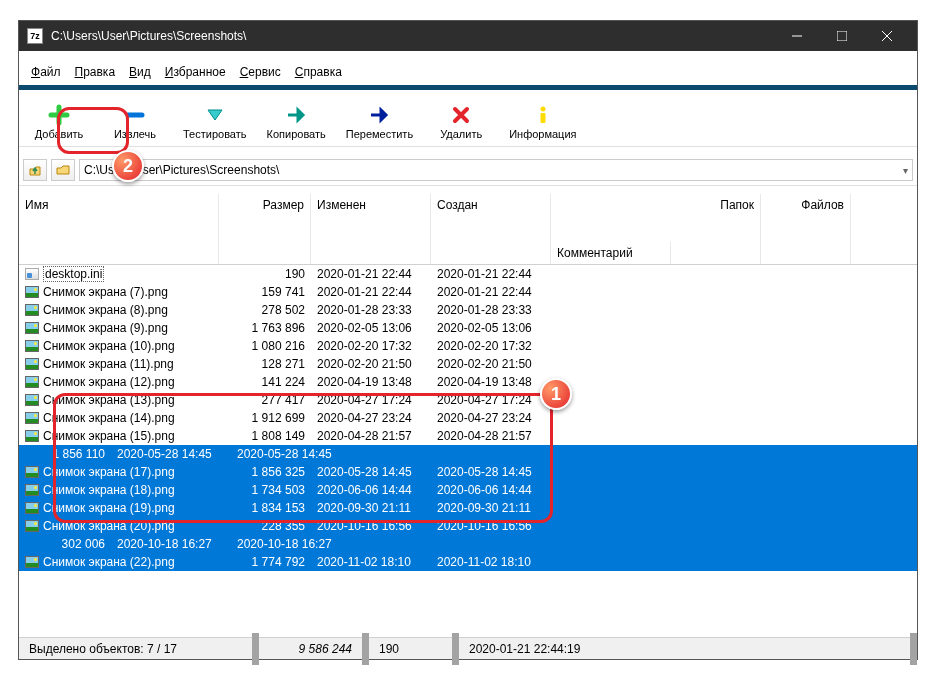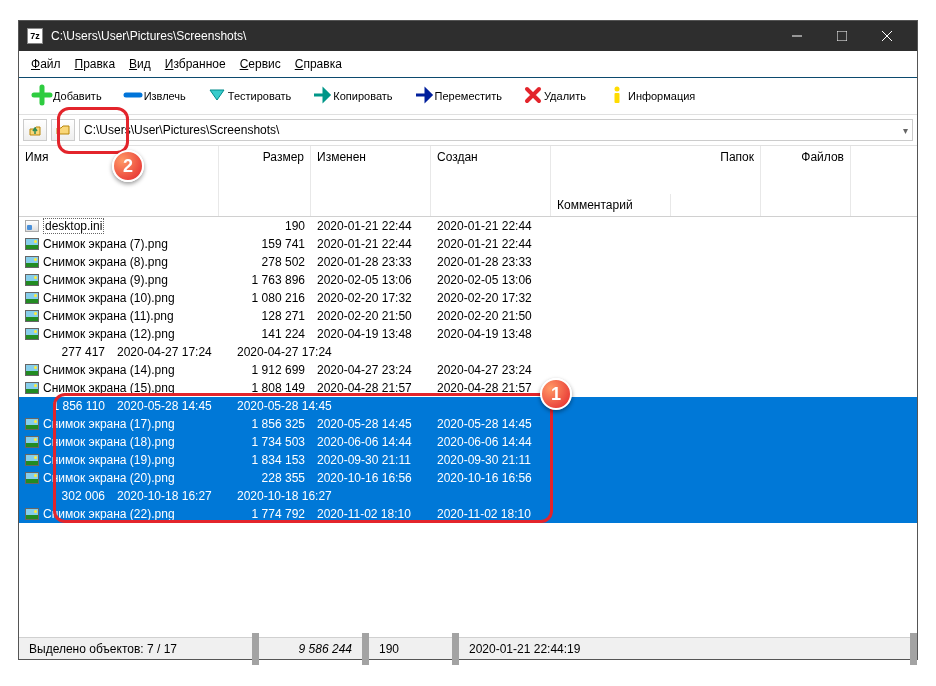--- a/index.html
+++ b/index.html
@@ -1,30 +1,30 @@
 <!DOCTYPE html>
 <html><head>
 <meta charset="utf-8">
 <style>
 * { margin: 0; padding: 0; box-sizing: border-box; font-family: "Segoe UI", Tahoma, sans-serif; }
 body { background: #fff; width: 936px; height: 686px; overflow: hidden; position: relative; }
 
-.window { border: 1px solid #555; width: 900px; height: 640px; margin: 20px auto; display: flex; flex-direction: column; background: #fff; }
+.window { border: 1px solid #555; width: 900px; height: 640px; margin: 20px auto; display: flex; flex-direction: column; background: #fff; gap: 8px; }
 
 .titlebar { background: #2e2e2e; color: #fff; height: 30px; display: flex; align-items: center; padding: 0 8px; font-size: 12px; }
 .titlebar .icon-7z { width: 16px; height: 16px; background: #fff; color: #000; font-size: 9px; font-weight: bold; display: inline-flex; align-items: center; justify-content: center; margin-right: 8px; border: 1px solid #888; }
 .titlebar .title { flex: 1; }
 .titlebar .win-btn { width: 45px; height: 30px; display: flex; align-items: center; justify-content: center; cursor: pointer; color: #fff; }
 
-.menubar { background: #fff; border-bottom: 1px solid #0c4a6e; padding: 2px 6px; font-size: 12px; display: flex; gap: 2px; }
+.menubar { background: #fff; border-bottom: 5px solid #0c4a6e; padding: 2px 6px; font-size: 12px; display: flex; gap: 2px; }
 .menubar span { padding: 4px 6px; cursor: pointer; }
 .menubar span::first-letter { text-decoration: underline; }
 
 .toolbar { background: #fff; border-bottom: 1px solid #e0e0e0; padding: 4px; display: flex; gap: 4px; }
-.tool-btn { display: flex; flex-direction: row; align-items: center; justify-content: center; padding: 2px 8px; cursor: pointer; font-size: 11px; text-align: center; min-width: 72px; }
+.tool-btn { display: flex; flex-direction: column; align-items: center; justify-content: center; padding: 2px 8px; cursor: pointer; font-size: 11px; text-align: center; min-width: 72px; }
 .tool-btn .ico { height: 22px; display: flex; align-items: center; justify-content: center; margin-bottom: 2px; }
 
 .addressbar { background: #fff; border-bottom: 1px solid #e0e0e0; padding: 4px; display: flex; align-items: center; gap: 4px; }
 .addr-btn { width: 24px; height: 22px; border: 1px solid #ccc; background: linear-gradient(#fff,#eee); display: flex; align-items: center; justify-content: center; cursor: pointer; }
 .addr-input { flex: 1; height: 22px; border: 1px solid #ccc; padding: 0 4px; font-size: 12px; display: flex; align-items: center; justify-content: space-between; }
 .addr-caret { font-size: 10px; color: #666; }
 
 .listview { flex: 1; overflow: auto; background: #fff; }
 .list-header { display: flex; border-bottom: 1px solid #d0d0d0; background: #fff; font-size: 12px; }
 .list-header .col { padding: 4px 6px; border-right: 1px solid #e8e8e8; cursor: pointer; }
@@ -245,20 +245,24 @@
         <div class="row">
           <div class="cell c-name">
             <span class="file-ico img"></span>
             <span class="fname">Снимок экрана (12).png</span>
           </div>
           <div class="cell c-size">141 224</div>
           <div class="cell c-mod">2020-04-19 13:48</div>
           <div class="cell c-cre">2020-04-19 13:48</div>
         </div>
         <div class="row">
+          <div class="cell c-name">
+            <span class="file-ico img"></span>
+            <span class="fname">Снимок экрана (13).png</span>
+          </div>
           <div class="cell c-size">277 417</div>
           <div class="cell c-mod">2020-04-27 17:24</div>
           <div class="cell c-cre">2020-04-27 17:24</div>
         </div>
         <div class="row">
           <div class="cell c-name">
             <span class="file-ico img"></span>
             <span class="fname">Снимок экрана (14).png</span>
           </div>
           <div class="cell c-size">1 912 699</div>

